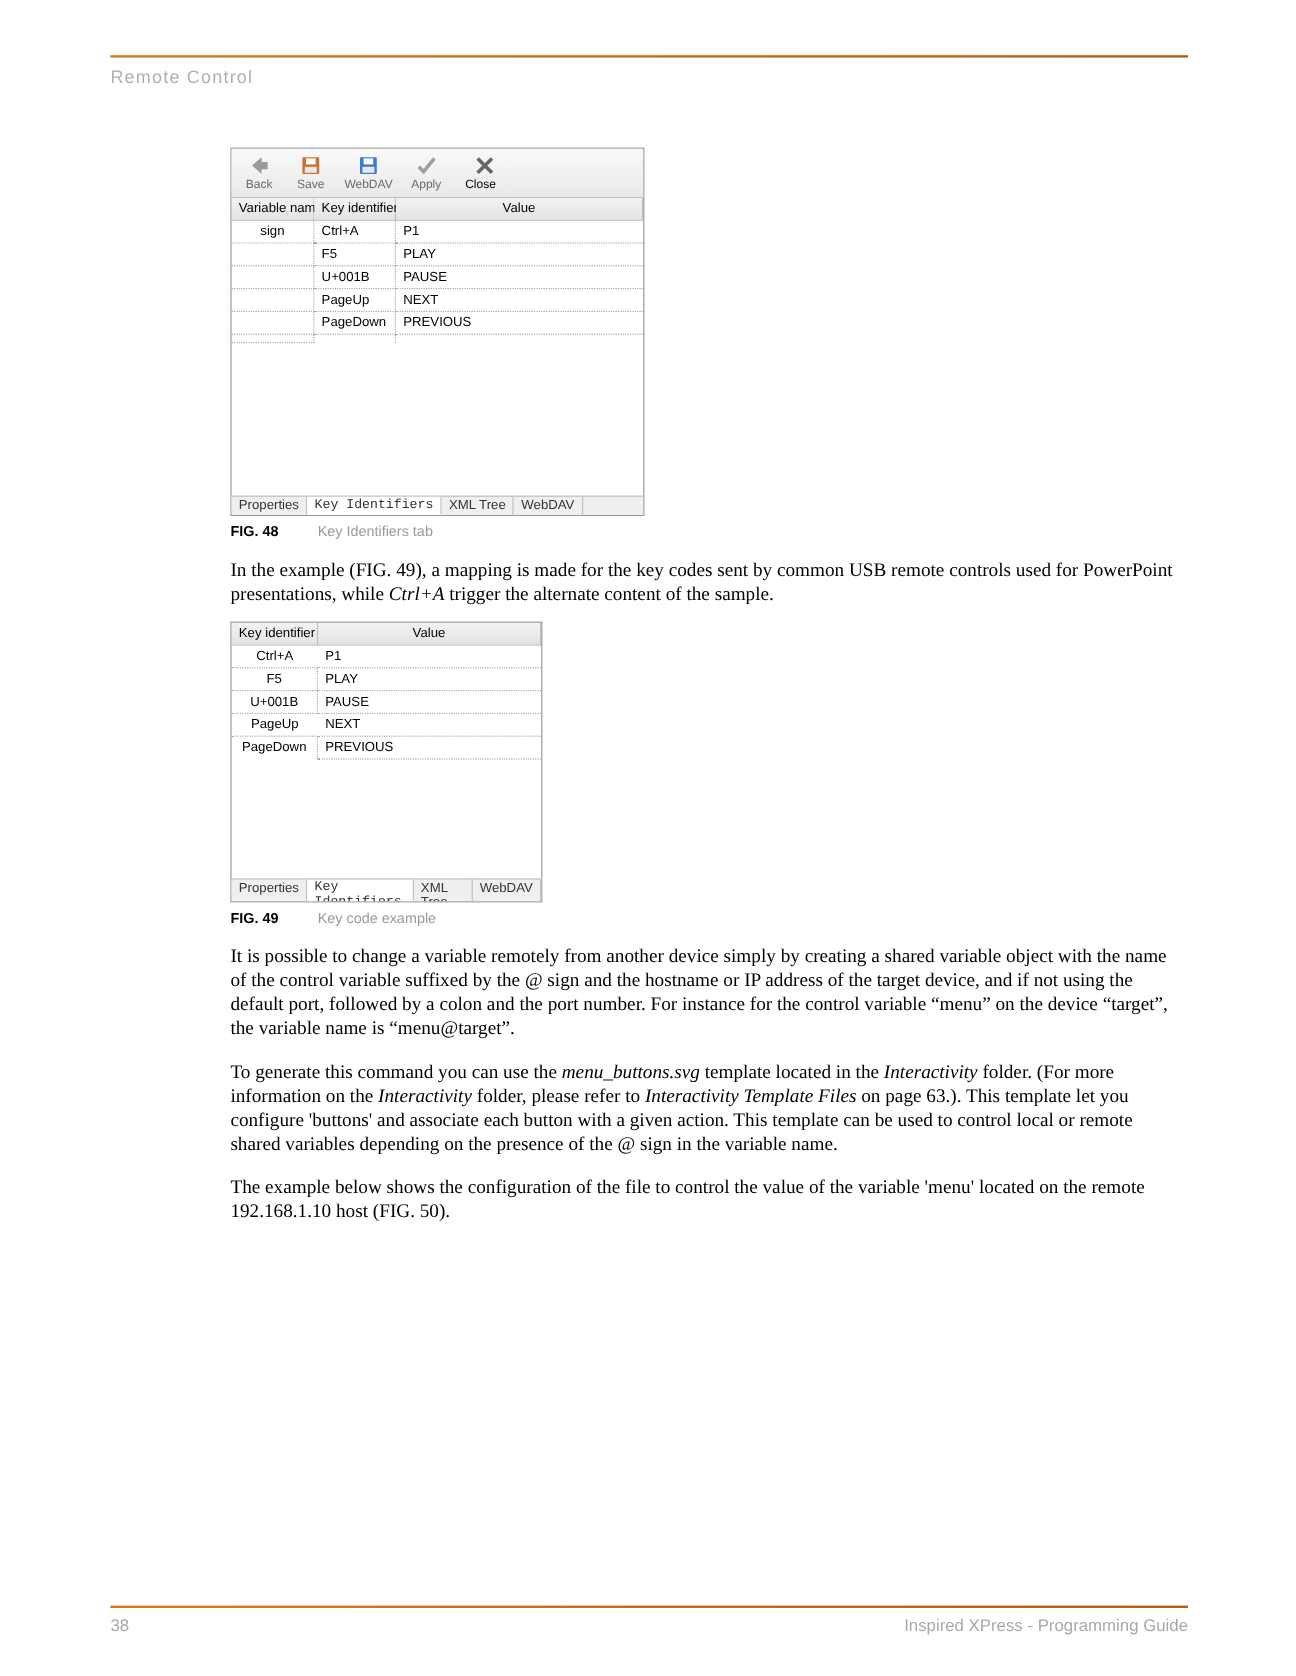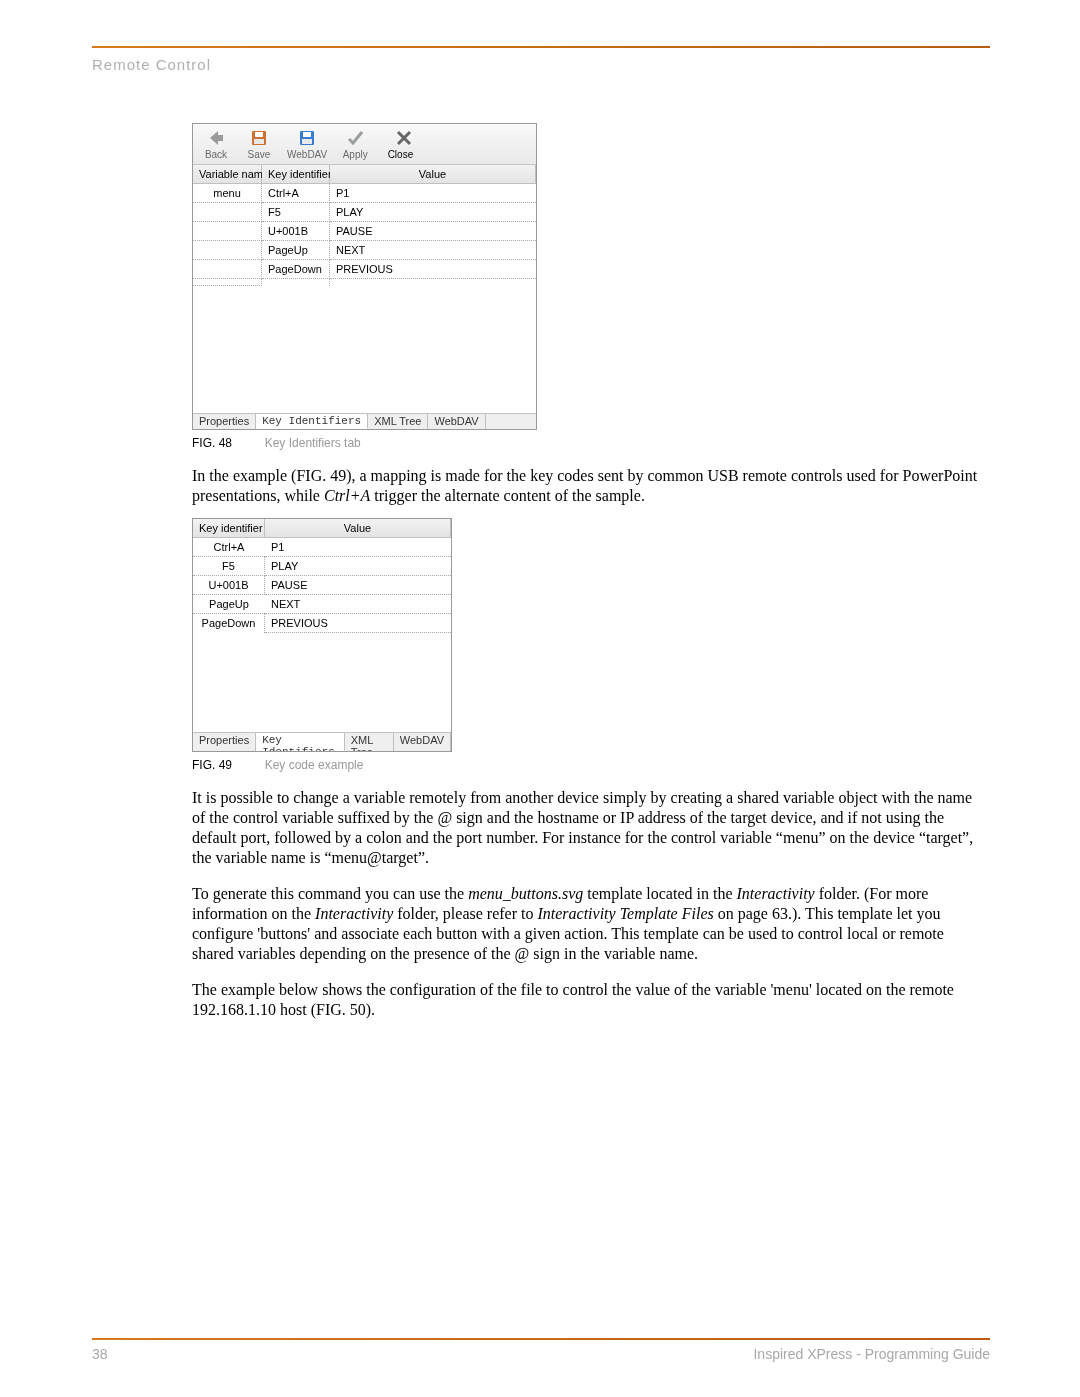--- a/index.html
+++ b/index.html
@@ -99,21 +99,21 @@
   }
   .btab.sel {
     background: #fff;
     border-bottom: 1px solid #fff;
     font-family: Liberation Mono, monospace;
   }
   .fig-cap {
     font-size: 12px;
     margin: 6px 0 14px 0;
   }
-  .fig-cap strong { font-weight: normal; }
+  .fig-cap strong { font-weight: bold; }
   .fig-cap .cap { color: #9a9a9a; padding-left: 26px; }
   .para {
     font-family: "Times New Roman", Times, serif;
     font-size: 16px;
     line-height: 1.25;
     margin-bottom: 12px;
   }
   .para .it { font-style: italic; }
   
   .ui49 {
@@ -219,21 +219,21 @@
           <span>Close</span>
         </div>
       </div>
 
       <div class="body48">
         <div class="grid48">
           <div class="hcell">Variable name</div>
           <div class="hcell">Key identifier</div>
           <div class="hcell center">Value</div>
 
-          <div class="dcell" style="text-align:center">menu</div>
+          <div class="dcell" style="text-align:center">sign</div>
           <div class="dcell">Ctrl+A</div>
           <div class="dcell">P1</div>
 
           <div class="dcell"></div>
           <div class="dcell">F5</div>
           <div class="dcell">PLAY</div>
 
           <div class="dcell"></div>
           <div class="dcell">U+001B</div>
           <div class="dcell">PAUSE</div>

